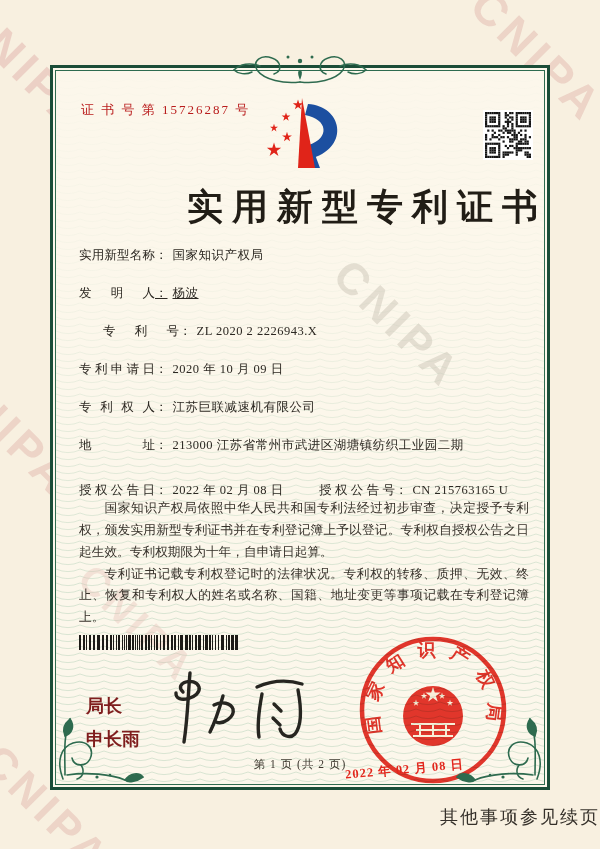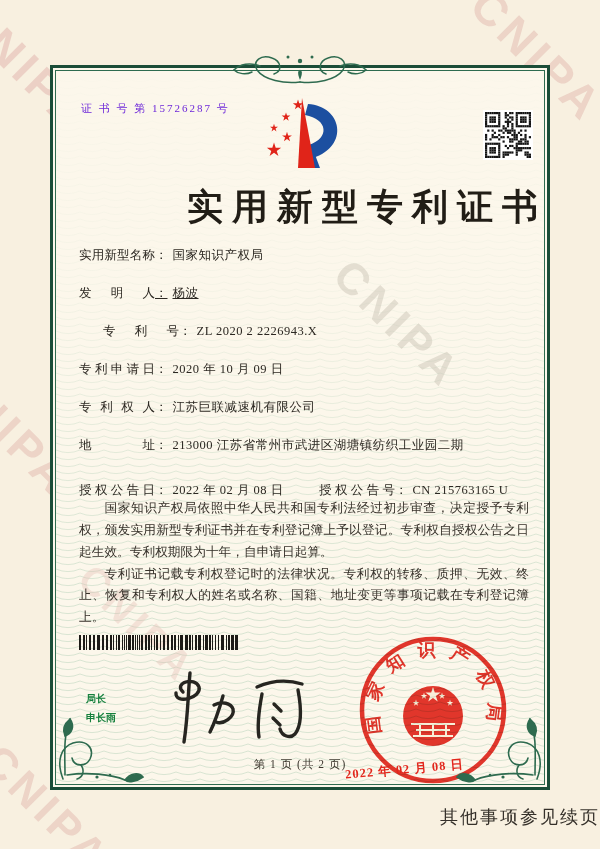--- a/index.html
+++ b/index.html
@@ -9,34 +9,34 @@
   .wm{position:absolute;font-family:"Liberation Sans","DejaVu Sans",sans-serif;
       font-weight:bold;letter-spacing:5px;transform-origin:left top;transform:rotate(45deg);
       pointer-events:none;white-space:nowrap;}
   .frame-outer{position:absolute;left:50px;top:65px;width:494px;height:719px;
       border:3px solid #1b4d38;background:#fcf7eb;}
   .frame-inner{position:absolute;left:2px;top:2px;right:2px;bottom:2px;
       border:1px solid #2e6b4f;pointer-events:none;}
   .waves-wrap{position:absolute;left:3px;top:3px;width:488px;height:713px;overflow:hidden;}
   .waves-fade{position:absolute;left:0;top:0;width:100%;height:100%;
       background:linear-gradient(180deg,rgba(252,247,235,.95) 0%,rgba(252,247,235,.8) 30%,rgba(252,247,235,.25) 55%,rgba(252,247,235,0) 75%);}
-  .cert-no{position:absolute;left:28px;top:33px;font-size:11px;letter-spacing:2px;color:#6d28d9;}
+  .cert-no{position:absolute;left:28px;top:33px;font-size:13px;letter-spacing:2px;color:#b91c1c;}
   .logo{position:absolute;left:200px;top:24px;}
   .qr{position:absolute;left:430px;top:42px;width:46px;height:46px;background:#fff;padding:2px;}
   .title{position:absolute;left:0;top:115px;width:100%;text-align:right;
       font-size:36px;font-weight:bold;letter-spacing:9px;color:#211d16;}
   .fields{position:absolute;left:26px;top:179px;width:448px;font-size:12.5px;color:#2c2822;}
   .frow{position:absolute;left:0;white-space:nowrap;}
   .flabel{display:inline-block;width:76px;text-align:justify;text-align-last:justify;vertical-align:top;}
   .fvalue{margin-left:5px;letter-spacing:.5px;}
   .paras{position:absolute;left:26px;top:430px;width:450px;font-size:12.7px;line-height:1.72;
       text-align:justify;color:#36312a;}
   .paras p{margin:0;text-indent:2em;}
   .barcode{position:absolute;left:26px;top:567px;}
-  .signer{position:absolute;left:33px;top:622px;font-size:10px;font-weight:bold;color:#15803d;line-height:1.85;}
+  .signer{position:absolute;left:33px;top:622px;font-size:18px;font-weight:bold;color:#7f1d1d;line-height:1.85;}
   .signature{position:absolute;left:108px;top:598px;}
   .seal{position:absolute;left:300px;top:562px;mix-blend-mode:multiply;}
   .seal-date{position:absolute;left:292px;top:692px;width:150px;font-size:12.5px;font-weight:600;
       color:#e2261c;transform:rotate(-5deg);letter-spacing:1px;white-space:nowrap;}
   .page-footer{position:absolute;left:0;top:689px;width:100%;text-align:center;
       font-size:11.5px;color:#3c372e;letter-spacing:1px;}
   .continuation{position:absolute;left:0;top:805px;width:100%;text-align:right;
       font-size:18px;color:#35302a;letter-spacing:2px;}
   .corner-fl{position:absolute;pointer-events:none;}
   .top-ornament{position:absolute;left:200px;top:48px;pointer-events:none;}

